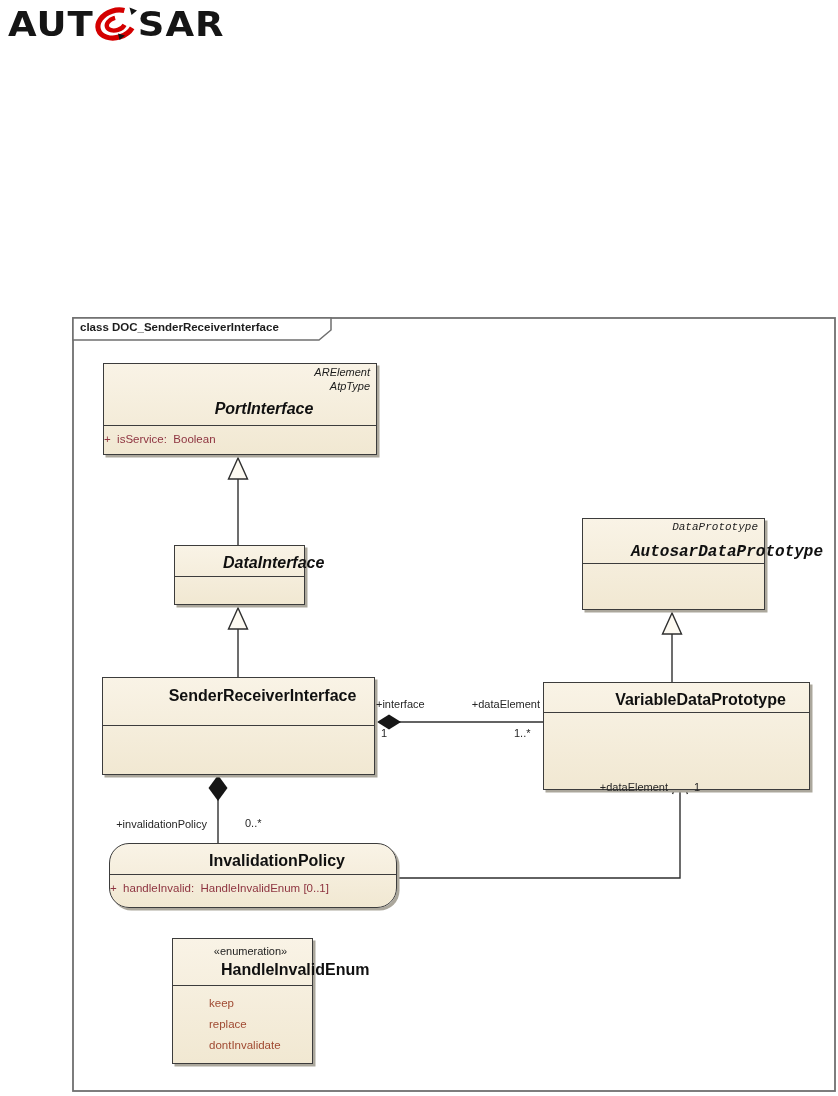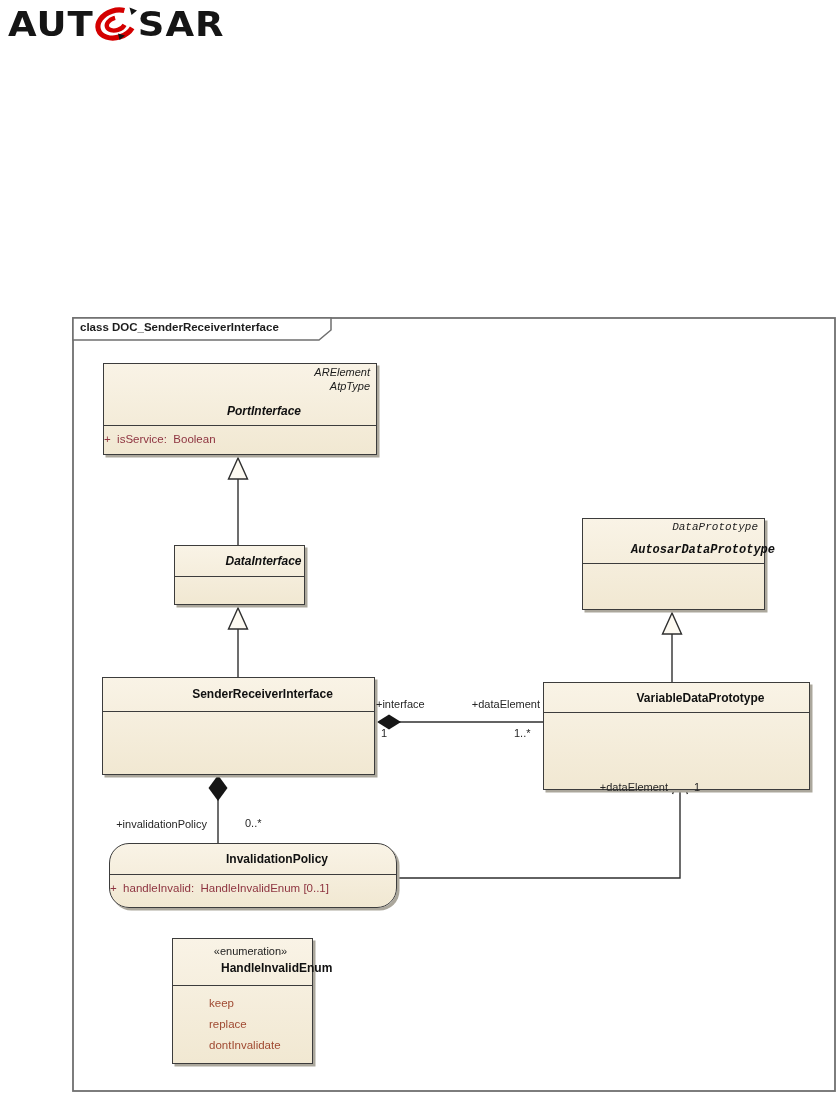--- a/index.html
+++ b/index.html
@@ -17,21 +17,21 @@
 
   
   .uml-box{position:absolute;box-sizing:border-box;
            background:linear-gradient(180deg,#f9f3e6 0%,#f1e8d2 100%);
            border:1.6px solid #3c3c3c;box-shadow:2.5px 2.5px 0 #aba79c;}
   .hdr{position:relative;box-sizing:border-box;width:100%;}
   .hdr.div{border-bottom:1.4px solid #3c3c3c;}
   .stereo{position:absolute;top:2px;right:6px;text-align:right;font-style:italic;
           font-size:11px;line-height:13.5px;color:#1c1c1c;}
   .cls-name{position:absolute;left:0;right:0;text-align:center;font-weight:bold;
-            font-size:12px;color:#101010;white-space:nowrap;margin-left:48px;}
+            font-size:16px;color:#101010;white-space:nowrap;margin-left:48px;}
   .italic{font-style:italic;}
   .attr{font-size:11.5px;white-space:pre;padding:7px 3px 0 0;color:#8e3440;}
   .lit{font-size:11.5px;padding-left:36px;line-height:21px;color:#a04a32;}
   .enum-st{position:absolute;top:6px;left:0;right:0;text-align:center;font-size:11px;color:#1c1c1c;margin-left:16px;}
 
   
   .lbl{position:absolute;font-size:11px;color:#262626;white-space:nowrap;}
   .r{text-align:right;}
 </style>
 </head>
@@ -90,21 +90,21 @@
     <div class="attr">+  isService:  Boolean</div>
   </div>
 
   <div class="uml-box" style="left:174px;top:545px;width:131px;height:60px;">
     <div class="hdr div" style="height:31px;">
       <div class="cls-name italic" style="top:8px;">DataInterface</div>
     </div>
   </div>
 
   <div class="uml-box" style="left:102px;top:677px;width:273px;height:98px;">
-    <div class="hdr div" style="height:34px;">
+    <div class="hdr div" style="height:48px;">
       <div class="cls-name" style="top:9px;">SenderReceiverInterface</div>
     </div>
   </div>
 
   <div class="uml-box" style="left:582px;top:518px;width:183px;height:92px;">
     <div class="hdr div" style="height:45px;font-family:Liberation Mono, monospace;">
       <div class="stereo">DataPrototype</div>
       <div class="cls-name italic" style="top:24px;">AutosarDataPrototype</div>
     </div>
   </div>

